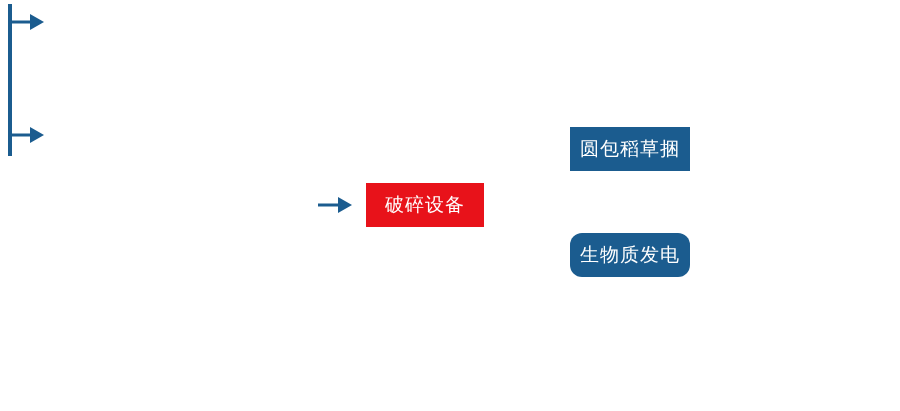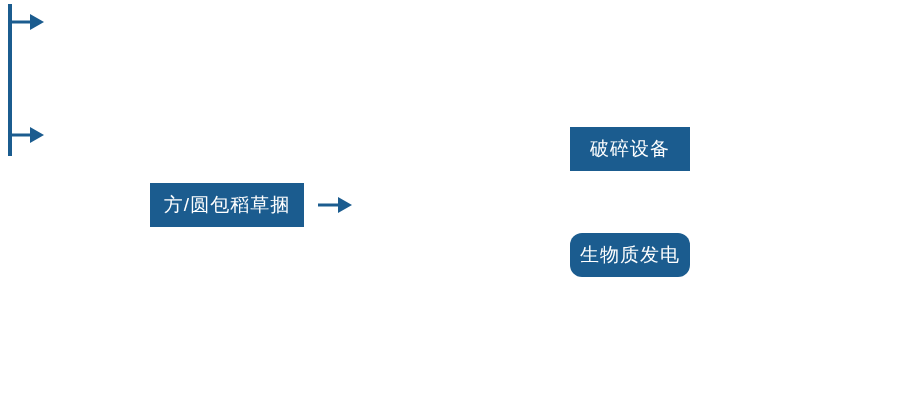--- a/index.html
+++ b/index.html
@@ -79,47 +79,47 @@
     width: 60px;
     height: 160px;
   }
   svg { display: block; overflow: visible; }
 </style>
 </head>
 <body>
 
 <div id="canvas">
 
-  <div class="node node-blue" id="node-input">
-    <span>方/圆包稻草捆</span>
-  </div>
 
   <div class="arrow" id="arrow-main">
     <svg width="38" height="30" viewBox="0 0 38 30" aria-hidden="true">
       <line x1="2" y1="15" x2="26" y2="15" stroke="#1b5c8f" stroke-width="3"></line>
       <polygon points="22,7 36,15 22,23" fill="#1b5c8f"></polygon>
     </svg>
   </div>
 
+  <div class="node node-red" id="node-process">
+    <span>破碎设备</span>
+  </div>
 
   <div id="branch-connector">
     <svg width="60" height="160" viewBox="0 0 60 160" aria-hidden="true">
       <line x1="10" y1="4" x2="10" y2="156" stroke="#1b5c8f" stroke-width="4"></line>
       <g>
         <line x1="10" y1="22" x2="34" y2="22" stroke="#1b5c8f" stroke-width="3"></line>
         <polygon points="30,14 44,22 30,30" fill="#1b5c8f"></polygon>
       </g>
       <g>
         <line x1="10" y1="135" x2="34" y2="135" stroke="#1b5c8f" stroke-width="3"></line>
         <polygon points="30,127 44,135 30,143" fill="#1b5c8f"></polygon>
       </g>
     </svg>
   </div>
 
   <div class="node node-blue" id="node-output-1">
-    <span>破碎设备</span>
+    <span>圆包稻草捆</span>
   </div>
 
   <div class="node node-blue" id="node-output-2">
     <span>生物质发电</span>
   </div>
 
 </div>
 
 </body></html>

